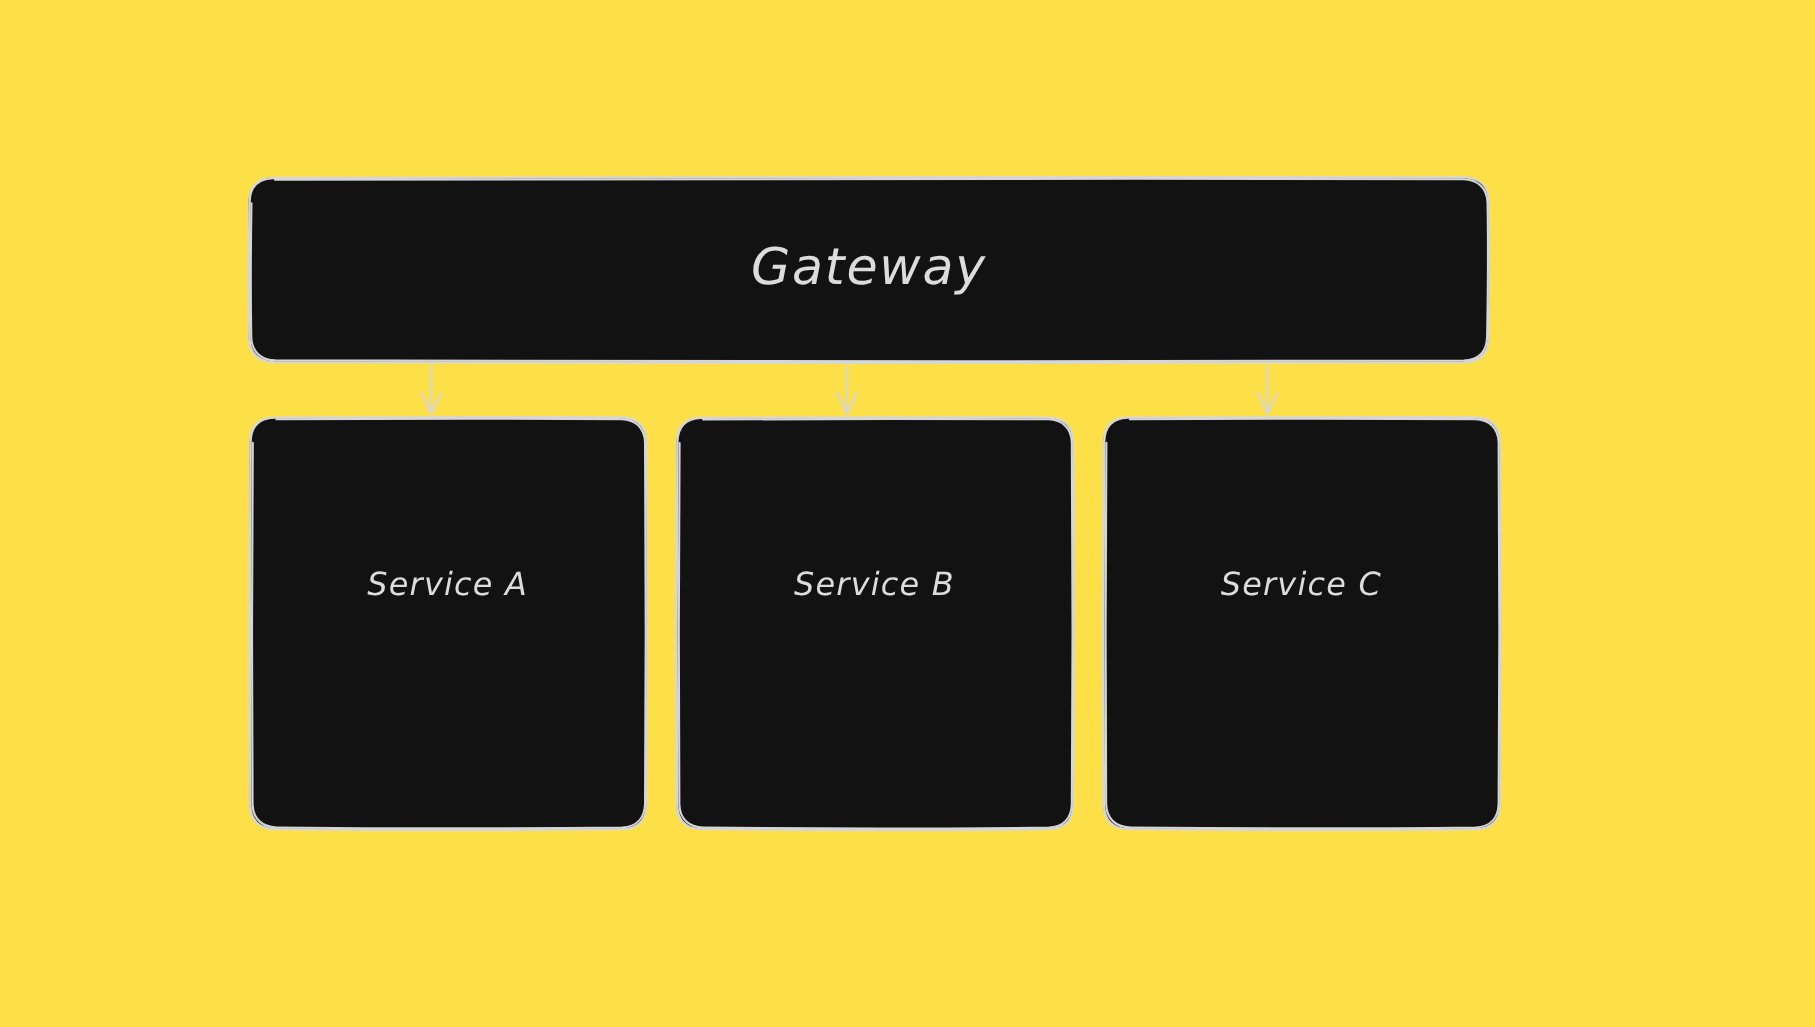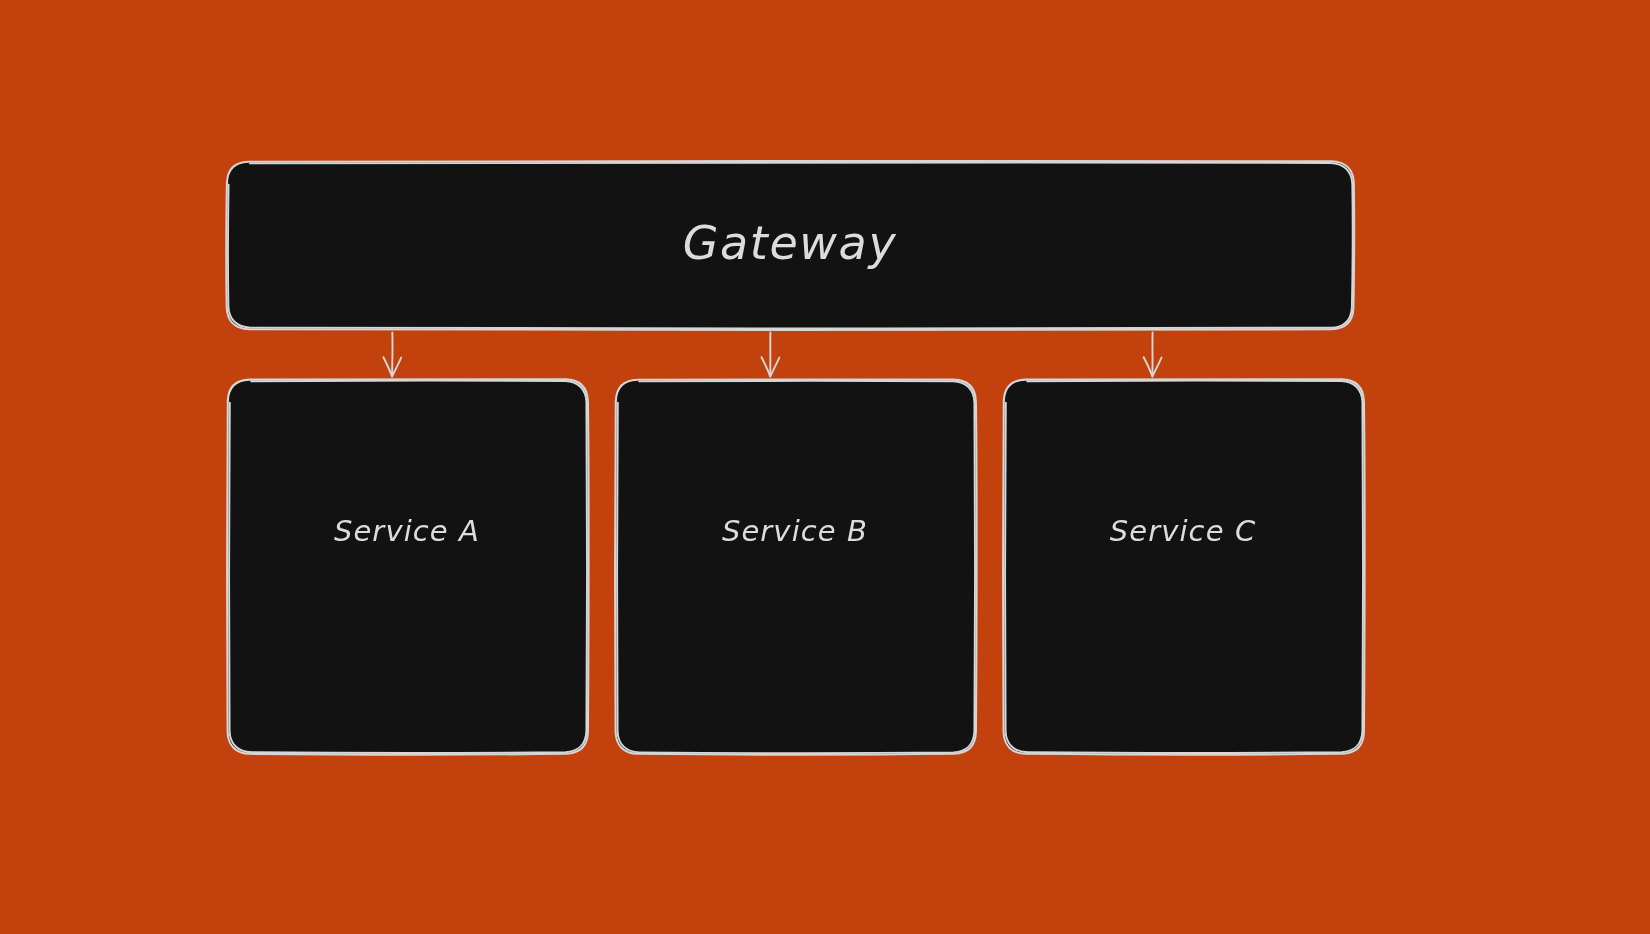--- a/index.html
+++ b/index.html
@@ -10,21 +10,21 @@
     width: 1650px;
     height: 934px;
     overflow: hidden;
     font-family: "DejaVu Sans", sans-serif;
   }
 
   #canvas {
     position: relative;
     width: 1650px;
     height: 934px;
-    background: #c2410c;
+    background: #fde047;
   }
 
   
   #diagram-svg {
     position: absolute;
     left: 0;
     top: 0;
     width: 1650px;
     height: 934px;
     display: block;

